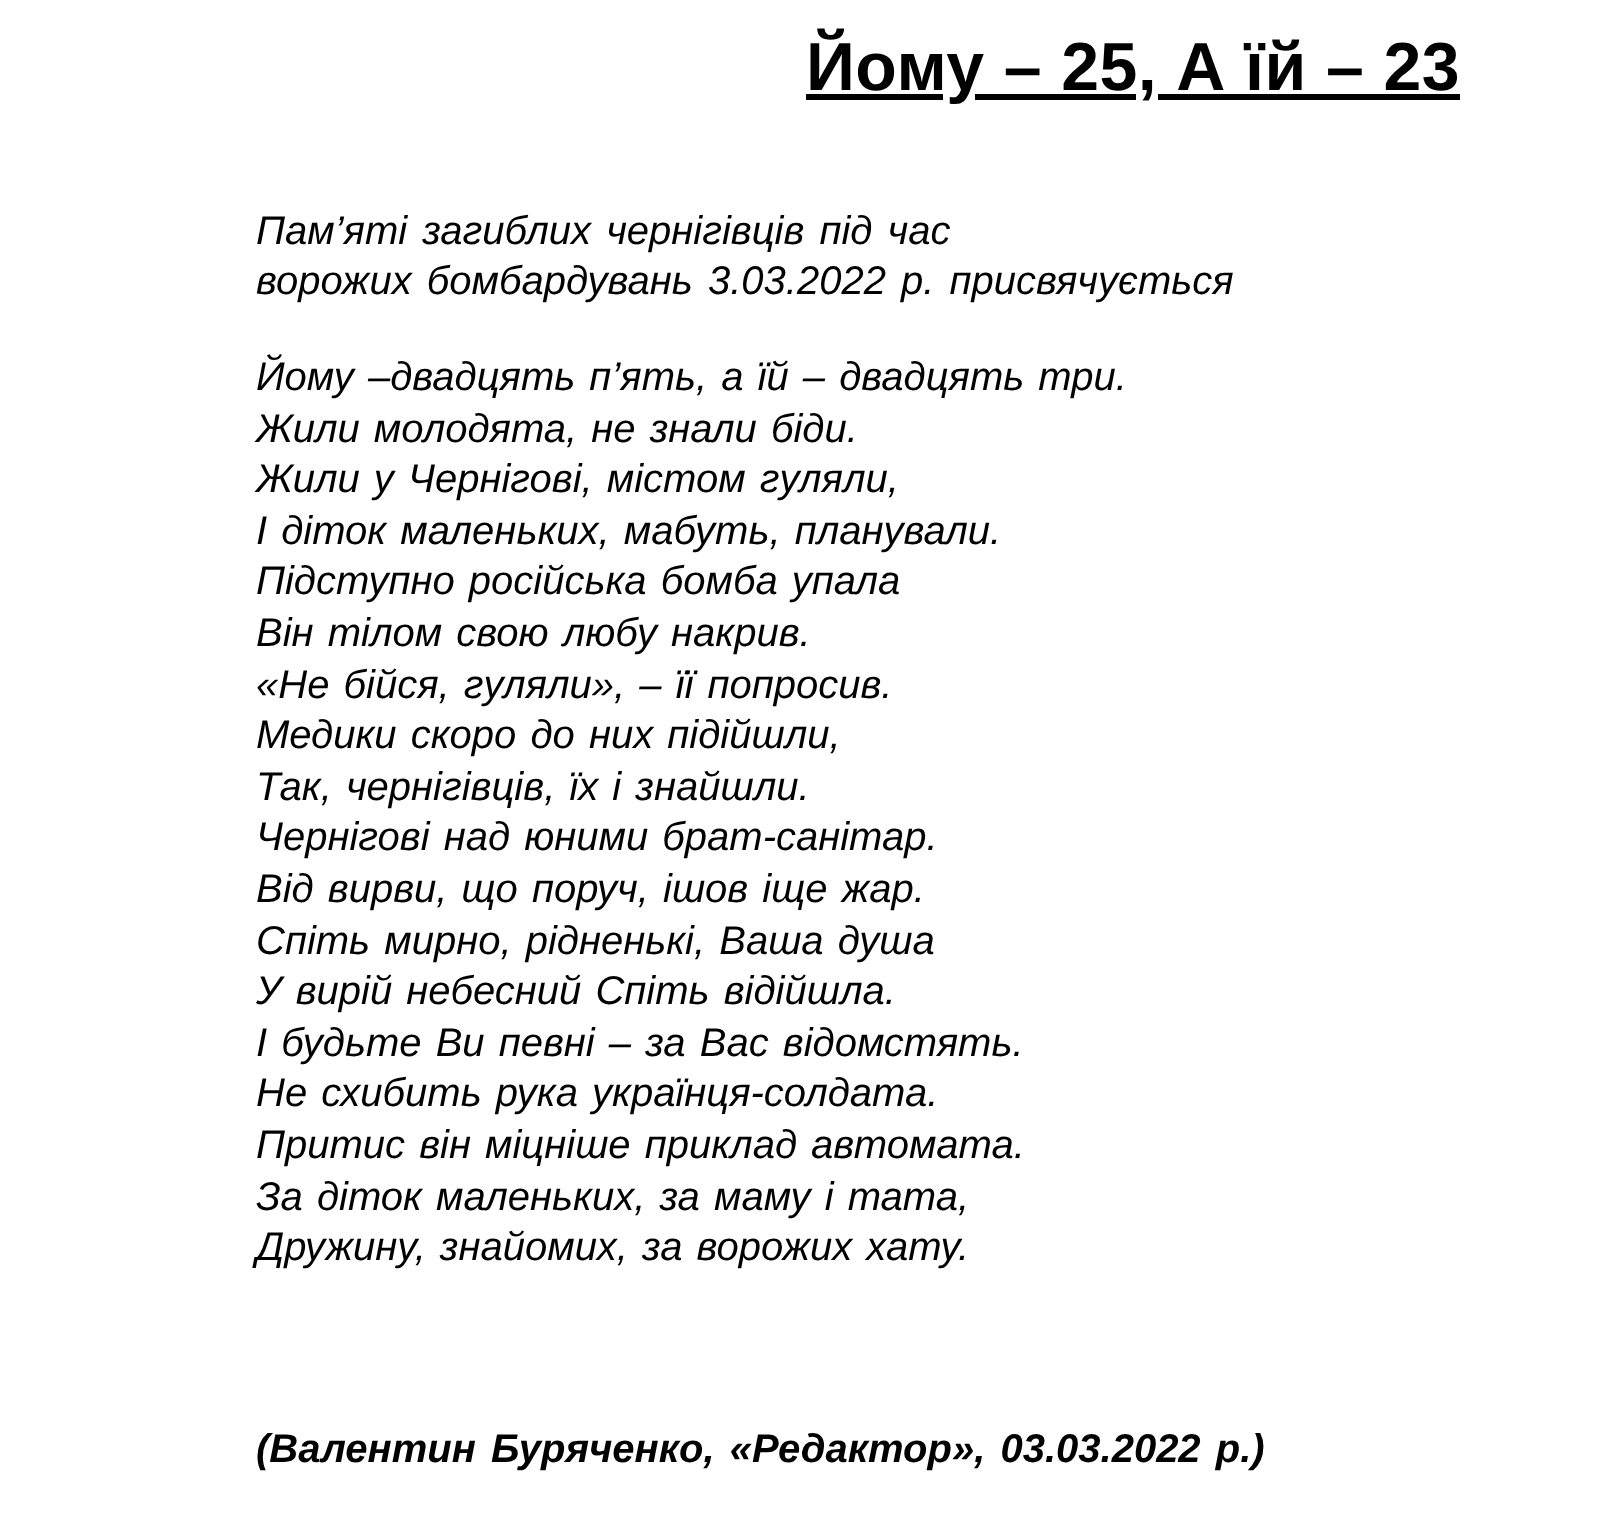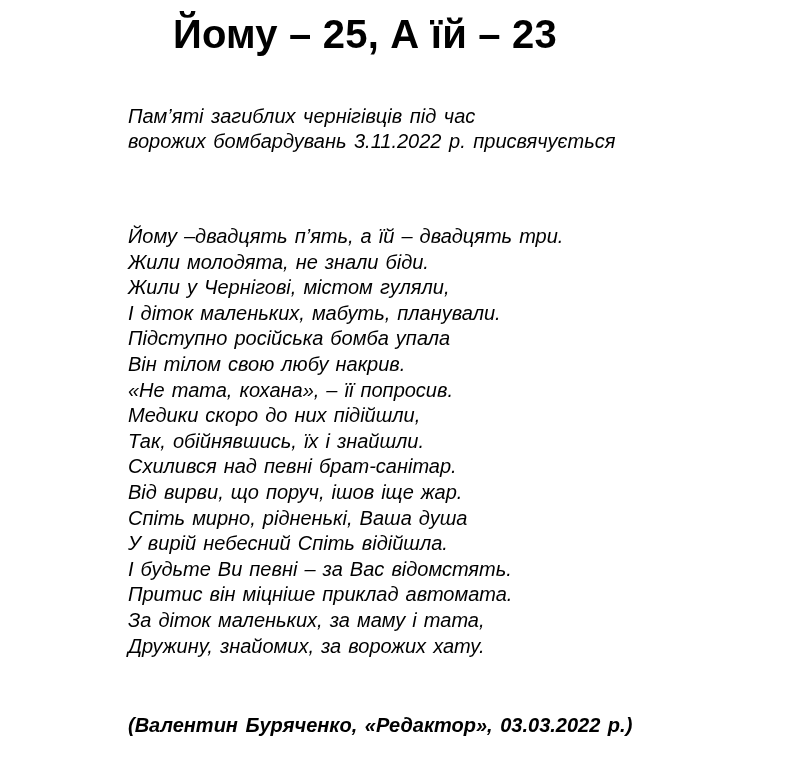--- a/index.html
+++ b/index.html
@@ -13,46 +13,46 @@
       position: relative;
       overflow: hidden;
       color: #000000;
       font-family: "Liberation Sans", sans-serif;
     }
     .title {
       position: absolute;
       left: 0;
       top: 14px;
       width: 730px;
-      text-align: center;
-      font-size: 40px;
+      text-align: right;
+      font-size: 34px;
       font-weight: bold;
       letter-spacing: 0.2px;
       line-height: 40px;
+      text-decoration: underline;
     }
     .dedication {
       position: absolute;
       left: 128px;
       top: 104px;
       font-size: 20px;
       font-weight: normal;
       font-style: italic;
       line-height: 25px;
       word-spacing: 2px;
     }
     .dedication div { white-space: nowrap; }
     .poem {
       position: absolute;
       left: 128px;
       top: 177px;
       font-size: 20px;
       font-style: italic;
       line-height: 25.6px;
       word-spacing: 1.5px;
-      margin-top: 47px;
     }
     .poem div { white-space: nowrap; }
     .attribution {
       position: absolute;
       left: 128px;
       top: 712px;
       font-size: 20px;
       font-weight: bold;
       font-style: italic;
       line-height: 26px;
@@ -60,36 +60,37 @@
       white-space: nowrap;
     }
   </style>
 </head>
 <body>
 
 <div class="title">Йому – 25, А їй – 23</div>
 
 <div class="dedication">
   <div>Пам’яті загиблих чернігівців під час</div>
-  <div>ворожих бомбардувань 3.11.2022 р. присвячується</div>
+  <div>ворожих бомбардувань 3.03.2022 р. присвячується</div>
 </div>
 
 <div class="poem">
   <div>Йому –двадцять п’ять, а їй – двадцять три.</div>
   <div>Жили молодята, не знали біди.</div>
   <div>Жили у Чернігові, містом гуляли,</div>
   <div>І діток маленьких, мабуть, планували.</div>
   <div>Підступно російська бомба упала</div>
   <div>Він тілом свою любу накрив.</div>
-  <div>«Не тата, кохана», – її попросив.</div>
+  <div>«Не бійся, гуляли», – її попросив.</div>
   <div>Медики скоро до них підійшли,</div>
-  <div>Так, обійнявшись, їх і знайшли.</div>
-  <div>Схилився над певні брат-санітар.</div>
+  <div>Так, чернігівців, їх і знайшли.</div>
+  <div>Чернігові над юними брат-санітар.</div>
   <div>Від вирви, що поруч, ішов іще жар.</div>
   <div>Спіть мирно, рідненькі, Ваша душа</div>
   <div>У вирій небесний Спіть відійшла.</div>
   <div>І будьте Ви певні – за Вас відомстять.</div>
+  <div>Не схибить рука українця-солдата.</div>
   <div>Притис він міцніше приклад автомата.</div>
   <div>За діток маленьких, за маму і тата,</div>
   <div>Дружину, знайомих, за ворожих хату.</div>
 </div>
 
 <div class="attribution">(Валентин Буряченко, «Редактор», 03.03.2022 р.)</div>
 
 </body></html>

